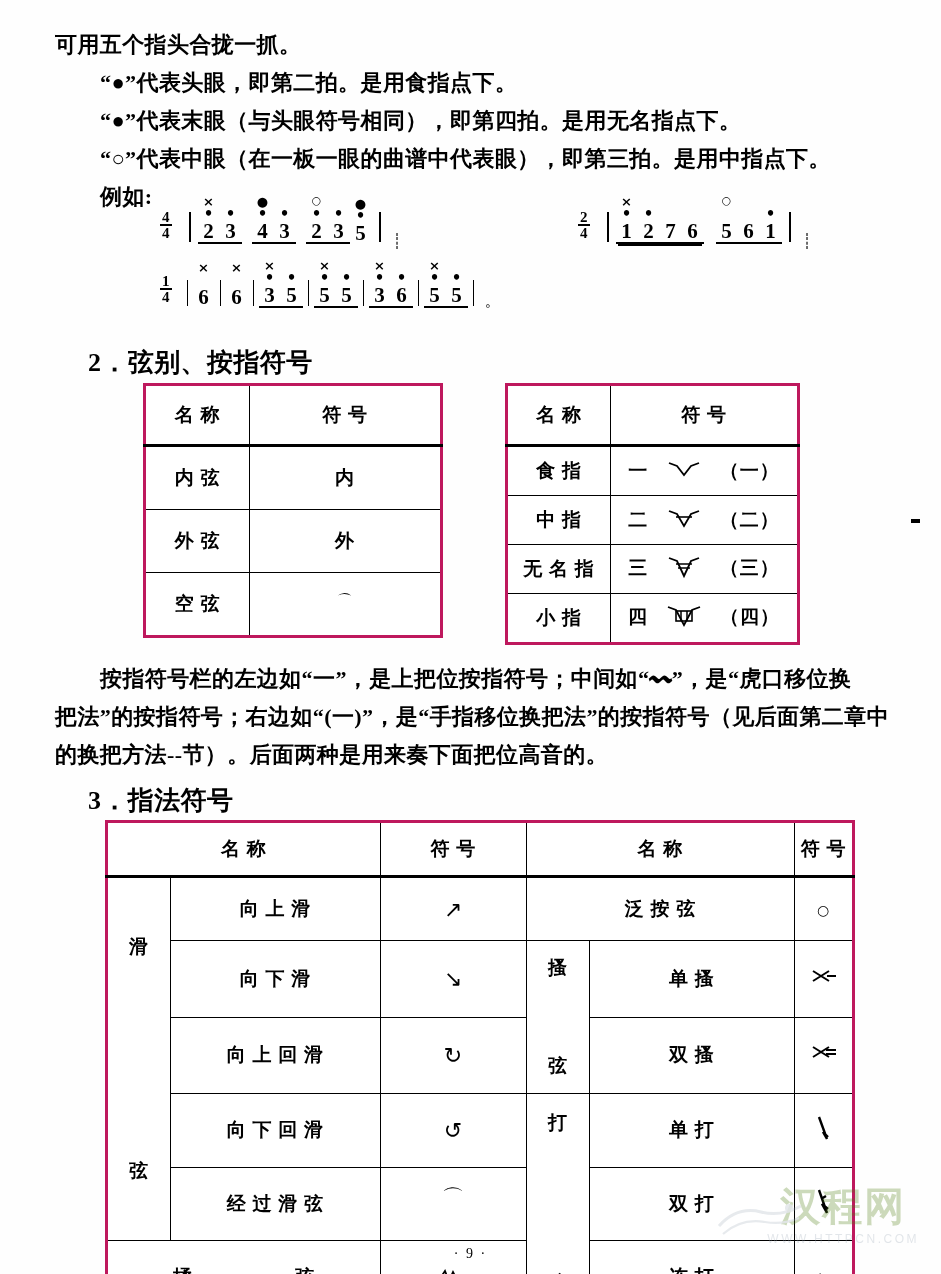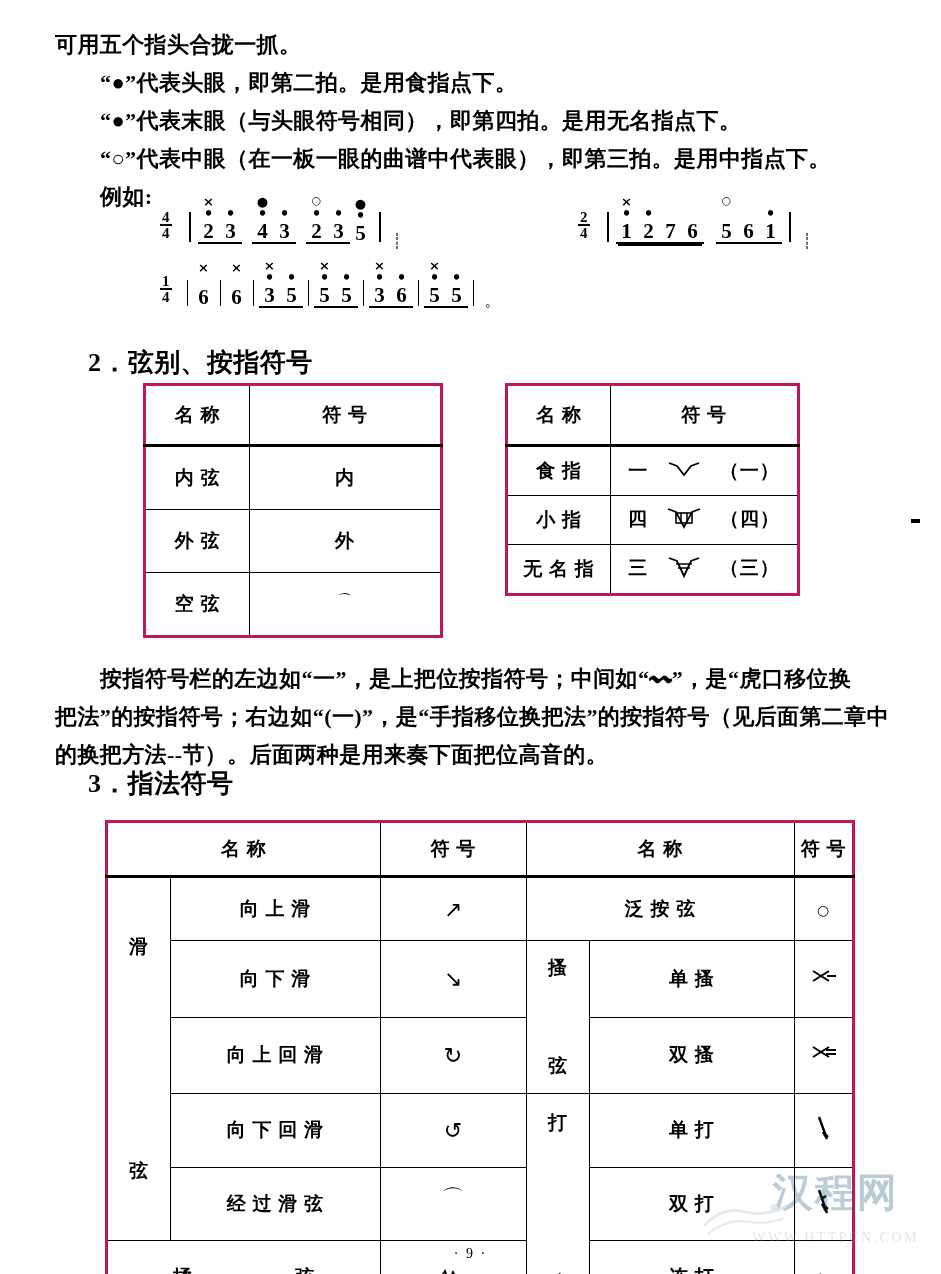--- a/index.html
+++ b/index.html
@@ -119,27 +119,27 @@
   .pagenum{
     position:absolute;left:0;width:941px;text-align:center;
     bottom:12px;font-size:14px;letter-spacing:2px;
   }
   .watermark{
     position:absolute;right:22px;bottom:28px;
     opacity:.28;pointer-events:none;
     display:flex;flex-direction:column;align-items:center;
   }
   .wm-main{
-    font-size:40px;font-weight:700;color:#0c4a6e;
+    font-size:40px;font-weight:700;color:#4d7c0f;
     letter-spacing:2px;line-height:40px;
     font-family:"Liberation Sans",sans-serif;
   }
   .wm-sub{
-    font-size:14px;color:#9aa7b5;letter-spacing:2.5px;
-    font-family:Liberation Serif, serif;margin-top:18px;
+    font-size:12px;color:#9aa7b5;letter-spacing:2.5px;
+    font-family:Liberation Sans, sans-serif;margin-top:6px;
   }
   .wm-swoosh{
     position:absolute;left:-52px;bottom:6px;
     width:90px;height:44px;opacity:.85;
   }
   .speck{
     position:absolute;width:9px;height:4px;background:#000;
     left:911px;top:519px;
   }
 </style>
@@ -372,63 +372,78 @@
           <span class="vsym">
             <svg width="34" height="20" viewBox="0 0 34 20">
                   <path d="M2 5 L10 8 L17 17 L24 8 L32 5" fill="none" stroke="#000" stroke-width="1.8"></path>
                 </svg>
           </span>
           <span>（一）</span>
         </div>
       </td>
     </tr>
 
+    <tr>
+      <td style="height:48px;">中  指</td>
+      <td>
+        <div class="spread3">
+          <span>二</span>
+          <span class="vsym">
+            <svg width="34" height="22" viewBox="0 0 34 22">
+                  <path d="M2 4 L10 7 L17 19 L24 7 L32 4" fill="none" stroke="#000" stroke-width="1.8"></path>
+                  <path d="M9 10 L25 10" stroke="#000" stroke-width="1.6"></path>
+                </svg>
+          </span>
+          <span>（二）</span>
+        </div>
+      </td>
+    </tr>
+
+    <tr>
+      <td style="height:48px;">无 名 指</td>
+      <td>
+        <div class="spread3">
+          <span>三</span>
+          <span class="vsym">
+            <svg width="34" height="24" viewBox="0 0 34 24">
+                  <path d="M2 3 L10 6 L17 21 L24 6 L32 3" fill="none" stroke="#000" stroke-width="1.8"></path>
+                  <path d="M9 9 L25 9 M11 13 L23 13" stroke="#000" stroke-width="1.6"></path>
+                </svg>
+          </span>
+          <span>（三）</span>
+        </div>
+      </td>
+    </tr>
 
     <tr>
       <td style="height:48px;">小  指</td>
       <td>
         <div class="spread3">
           <span>四</span>
           <span class="vsym">
             <svg width="36" height="24" viewBox="0 0 36 24">
               <path d="M2 3 L10 6 L18 21 L26 6 L34 3" fill="none" stroke="#000" stroke-width="1.8"></path>
               <rect x="10" y="7" width="16" height="10" fill="none" stroke="#000" stroke-width="1.6"></rect>
               <path d="M15 7 L15 17 M21 7 L21 17" stroke="#000" stroke-width="1.5"></path>
             </svg>
           </span>
           <span>（四）</span>
         </div>
       </td>
     </tr>
-
-    <tr>
-      <td style="height:48px;">无 名 指</td>
-      <td>
-        <div class="spread3">
-          <span>三</span>
-          <span class="vsym">
-            <svg width="34" height="24" viewBox="0 0 34 24">
-                  <path d="M2 3 L10 6 L17 21 L24 6 L32 3" fill="none" stroke="#000" stroke-width="1.8"></path>
-                  <path d="M9 9 L25 9 M11 13 L23 13" stroke="#000" stroke-width="1.6"></path>
-                </svg>
-          </span>
-          <span>（三）</span>
-        </div>
-      </td>
-    </tr>
   </tbody>
     </table>
 
   <div style="position:absolute;left:55px;top:660px;width:890px;">
     <div class="para" style="margin-left:45px;">按指符号栏的左边如“一”，是上把位按指符号；中间如“〰”，是“虎口移位换</div>
     <div class="para">把法”的按指符号；右边如“(一)”，是“手指移位换把法”的按指符号（见后面第二章中</div>
     <div class="para">的换把方法--节）。后面两种是用来奏下面把位高音的。</div>
   </div>
 
-  <div class="heading" style="position:absolute;left:88px;top:766px;">3．指法符号</div>
+  <div class="heading" style="position:absolute;left:88px;top:783px;">3．指法符号</div>
 
   <table class="doc thick" style="left:105px;top:820px;width:750px;">
     <tbody>
         <tr class="hdr">
       <td colspan="2" style="width:232px;height:52px;">
         <span>名        称</span>
       </td>
       <td style="width:145px;">
         <span>符      号</span>
       </td>

